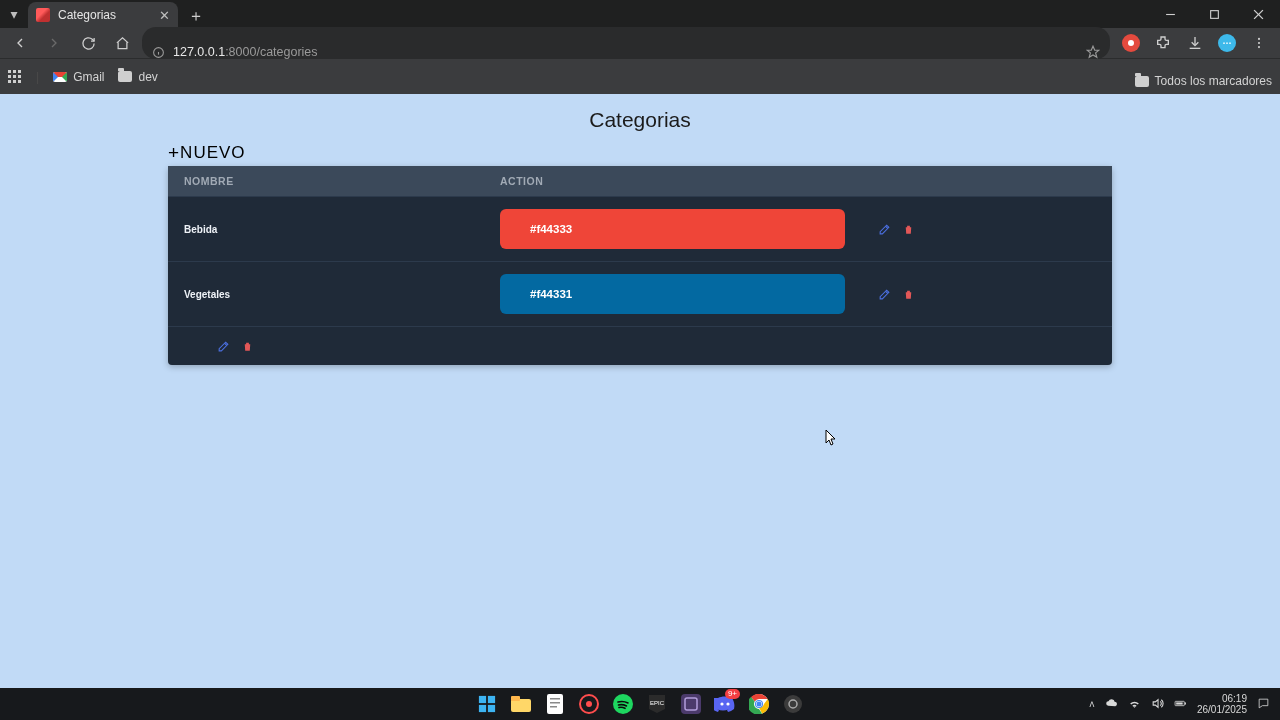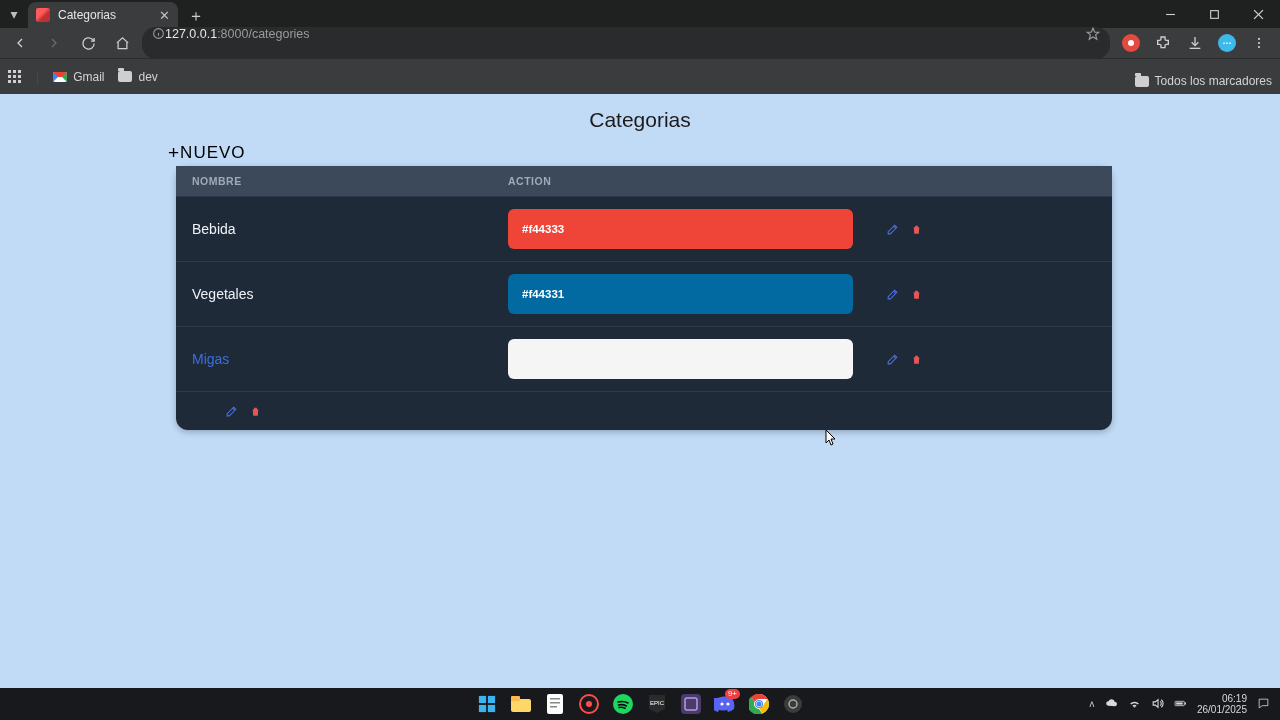--- a/index.html
+++ b/index.html
@@ -12,21 +12,21 @@
   .tab .favicon { width:14px; height:14px; border-radius:2px; background:linear-gradient(135deg,#ff5a5a 40%,#c03030 60%); }
   .tab .close { margin-left:auto; font-size:13px; color:#bfbfbf; cursor:pointer;}
   .newtab { width:24px; height:24px; color:#cfcfcf; font-size:16px; display:flex; align-items:center; justify-content:center; cursor:pointer; margin-left:6px;}
   .win-controls { margin-left:auto; display:flex; }
   .win-btn { width:44px; height:28px; display:flex; align-items:center; justify-content:center; color:#cfcfcf; cursor:pointer;}
   .win-btn svg { width:11px; height:11px; }
 
   .toolbar { height:30px; background:#3b3c3e; display:flex; align-items:center; padding:0 6px; gap:6px; }
   .tbtn { width:28px; height:28px; display:flex; align-items:center; justify-content:center; color:#cfcfcf; border-radius:50%; cursor:pointer;}
   .tbtn.disabled { color:#6a6a6a; cursor:default;}
-  .omnibox { flex:1; height:32px; background:#2a2b2c; border-radius:14px; display:flex; align-items:flex-start; padding:0 10px; color:#d8d8d8; font-size:12.5px; }
+  .omnibox { flex:1; height:32px; background:#2a2b2c; border-radius:14px; display:flex; align-items:flex-end; padding:0 10px; color:#d8d8d8; font-size:12.5px; gap:8px;}
   .omnibox .host { color:#e8e8e8; }
   .omnibox .path { color:#9a9a9a; }
   .right-icons { display:flex; align-items:center; gap:2px; }
   .ricon { width:30px; height:28px; display:flex; align-items:center; justify-content:center; color:#cfcfcf; cursor:pointer; }
   .avatar-red { width:18px; height:18px; border-radius:50%; background:#e44a3e; display:flex; align-items:center; justify-content:center; }
   .avatar-red::after{content:""; width:6px;height:6px;border-radius:50%; background:#fff;}
   .avatar-blue { width:18px; height:18px; border-radius:50%; background:#3db9ea; display:flex; align-items:center; justify-content:center; font-size:9px; color:#fff; font-weight:bold;}
 
   .bookmarks { height:36px; background:#3b3c3e; border-top:1px solid #2b2c2d; display:flex; align-items:center; padding:0 8px; gap:14px; color:#d3d3d3; font-size:12px;}
   .bk { display:flex; align-items:center; gap:6px; cursor:pointer;}
@@ -38,30 +38,30 @@
   .folder-ico::before{content:"";position:absolute;top:-3px;left:0;width:6px;height:3px;background:#cfcfcf;border-radius:1px 1px 0 0;}
   .bk-right{ margin-left:auto;margin-top:9px; }
 
   
   .viewport { height:606px; background:#c1daf6; overflow:auto; position:relative;}
   .page { padding:14px 168px 40px; color:#111; }
   h1.page-title { text-align:center; font-weight:400; font-size:21px; color:#1b1b1b; margin-bottom:10px;}
   .addlink { font-size:17px; font-weight:500; letter-spacing:1px; color:#000; text-decoration:none; display:inline-block; margin-bottom:2px; cursor:pointer;}
   .addlink .plus{ font-weight:400; font-size:19px; vertical-align:-1px;}
 
-  .grid { background:#1f2a38; color:#d6dde6; border-radius:12px; box-shadow:0 2px 6px rgba(0,0,0,.25);margin-left:8px;}
+  .grid { background:#1f2a38; color:#d6dde6; border-radius:4px; box-shadow:0 2px 6px rgba(0,0,0,.25);}
   .grid-header { display:flex; background:#3b495a; font-size:10.5px; letter-spacing:.5px; color:#a1aab5; font-weight:600; text-transform:uppercase; padding:9px 16px;}
   .col-name { flex:0 0 316px; }
   .col-color{ flex:1 1 auto; }
   .col-action{ flex:0 0 234px; }
   .row { display:flex; align-items:center; padding:12px 16px; border-top:1px solid #2c3a4c;}
-  .row .name { flex:0 0 316px; font-size:14px; font-weight:400; color:#eef2f7;}
+  .row .name { flex:0 0 316px; font-size:10px; font-weight:700; color:#eef2f7;}
   .row.sel .name { color:#3b6fe0; }
   .row.sel .name::selection{ background:#3b6fe0; color:#fff; }
-  .row .swatch { flex:1 1 auto; max-width:345px; height:40px; border-radius:6px; display:flex; align-items:center; padding:0 14px; font-size:11.5px; font-weight:600; color:#fff;}
+  .row .swatch { flex:1 1 auto; max-width:345px; height:40px; border-radius:6px; display:flex; align-items:center; padding:0 30px; font-size:11.5px; font-weight:600; color:#fff;}
   .row .actions { flex:0 0 234px; padding-left:32px; display:flex; gap:10px; align-items:center;}
   .ico-edit, .ico-del { width:14px; height:14px; cursor:pointer; display:inline-flex; align-items:center; justify-content:center;}
   .ico-edit svg{ width:13px; height:13px; stroke:#4b6fe0; fill:none; stroke-width:2;}
   .ico-del svg{ width:11px; height:13px; fill:#e25757;}
 
   .cursor { position:absolute; width:12px; height:18px; pointer-events:none;}
   .cursor svg{ width:12px; height:18px;}
 
   
   .taskbar { position:absolute; left:0; right:0; bottom:0; height:32px; background:#17191c; display:flex; align-items:center; }
@@ -233,37 +233,20 @@
                   <path d="M14 6l4 4"></path>
                 </svg>
               </span>
               <span class="ico-del">
                 <svg viewBox="0 0 24 24">
                   <path d="M6 7h12l-1 14H7zM9 4h6v3H9z"></path>
                 </svg>
               </span>
             </div>
           </div>
-          <div class="row sel">
-            <div class="name">Migas</div>
-            <div class="swatch" style="background:#f6f5f5;color:#f6f5f5">#ffffff</div>
-            <div class="actions">
-              <span class="ico-edit">
-                <svg viewBox="0 0 24 24">
-                  <path d="M4 20h4L20 8l-4-4L4 16z"></path>
-                  <path d="M14 6l4 4"></path>
-                </svg>
-              </span>
-              <span class="ico-del">
-                <svg viewBox="0 0 24 24">
-                  <path d="M6 7h12l-1 14H7zM9 4h6v3H9z"></path>
-                </svg>
-              </span>
-            </div>
-          </div>
           <div class="row">
             <div class="actions">
               <span class="ico-edit">
                 <svg viewBox="0 0 24 24">
                   <path d="M4 20h4L20 8l-4-4L4 16z"></path>
                   <path d="M14 6l4 4"></path>
                 </svg>
               </span>
               <span class="ico-del">
                 <svg viewBox="0 0 24 24">

